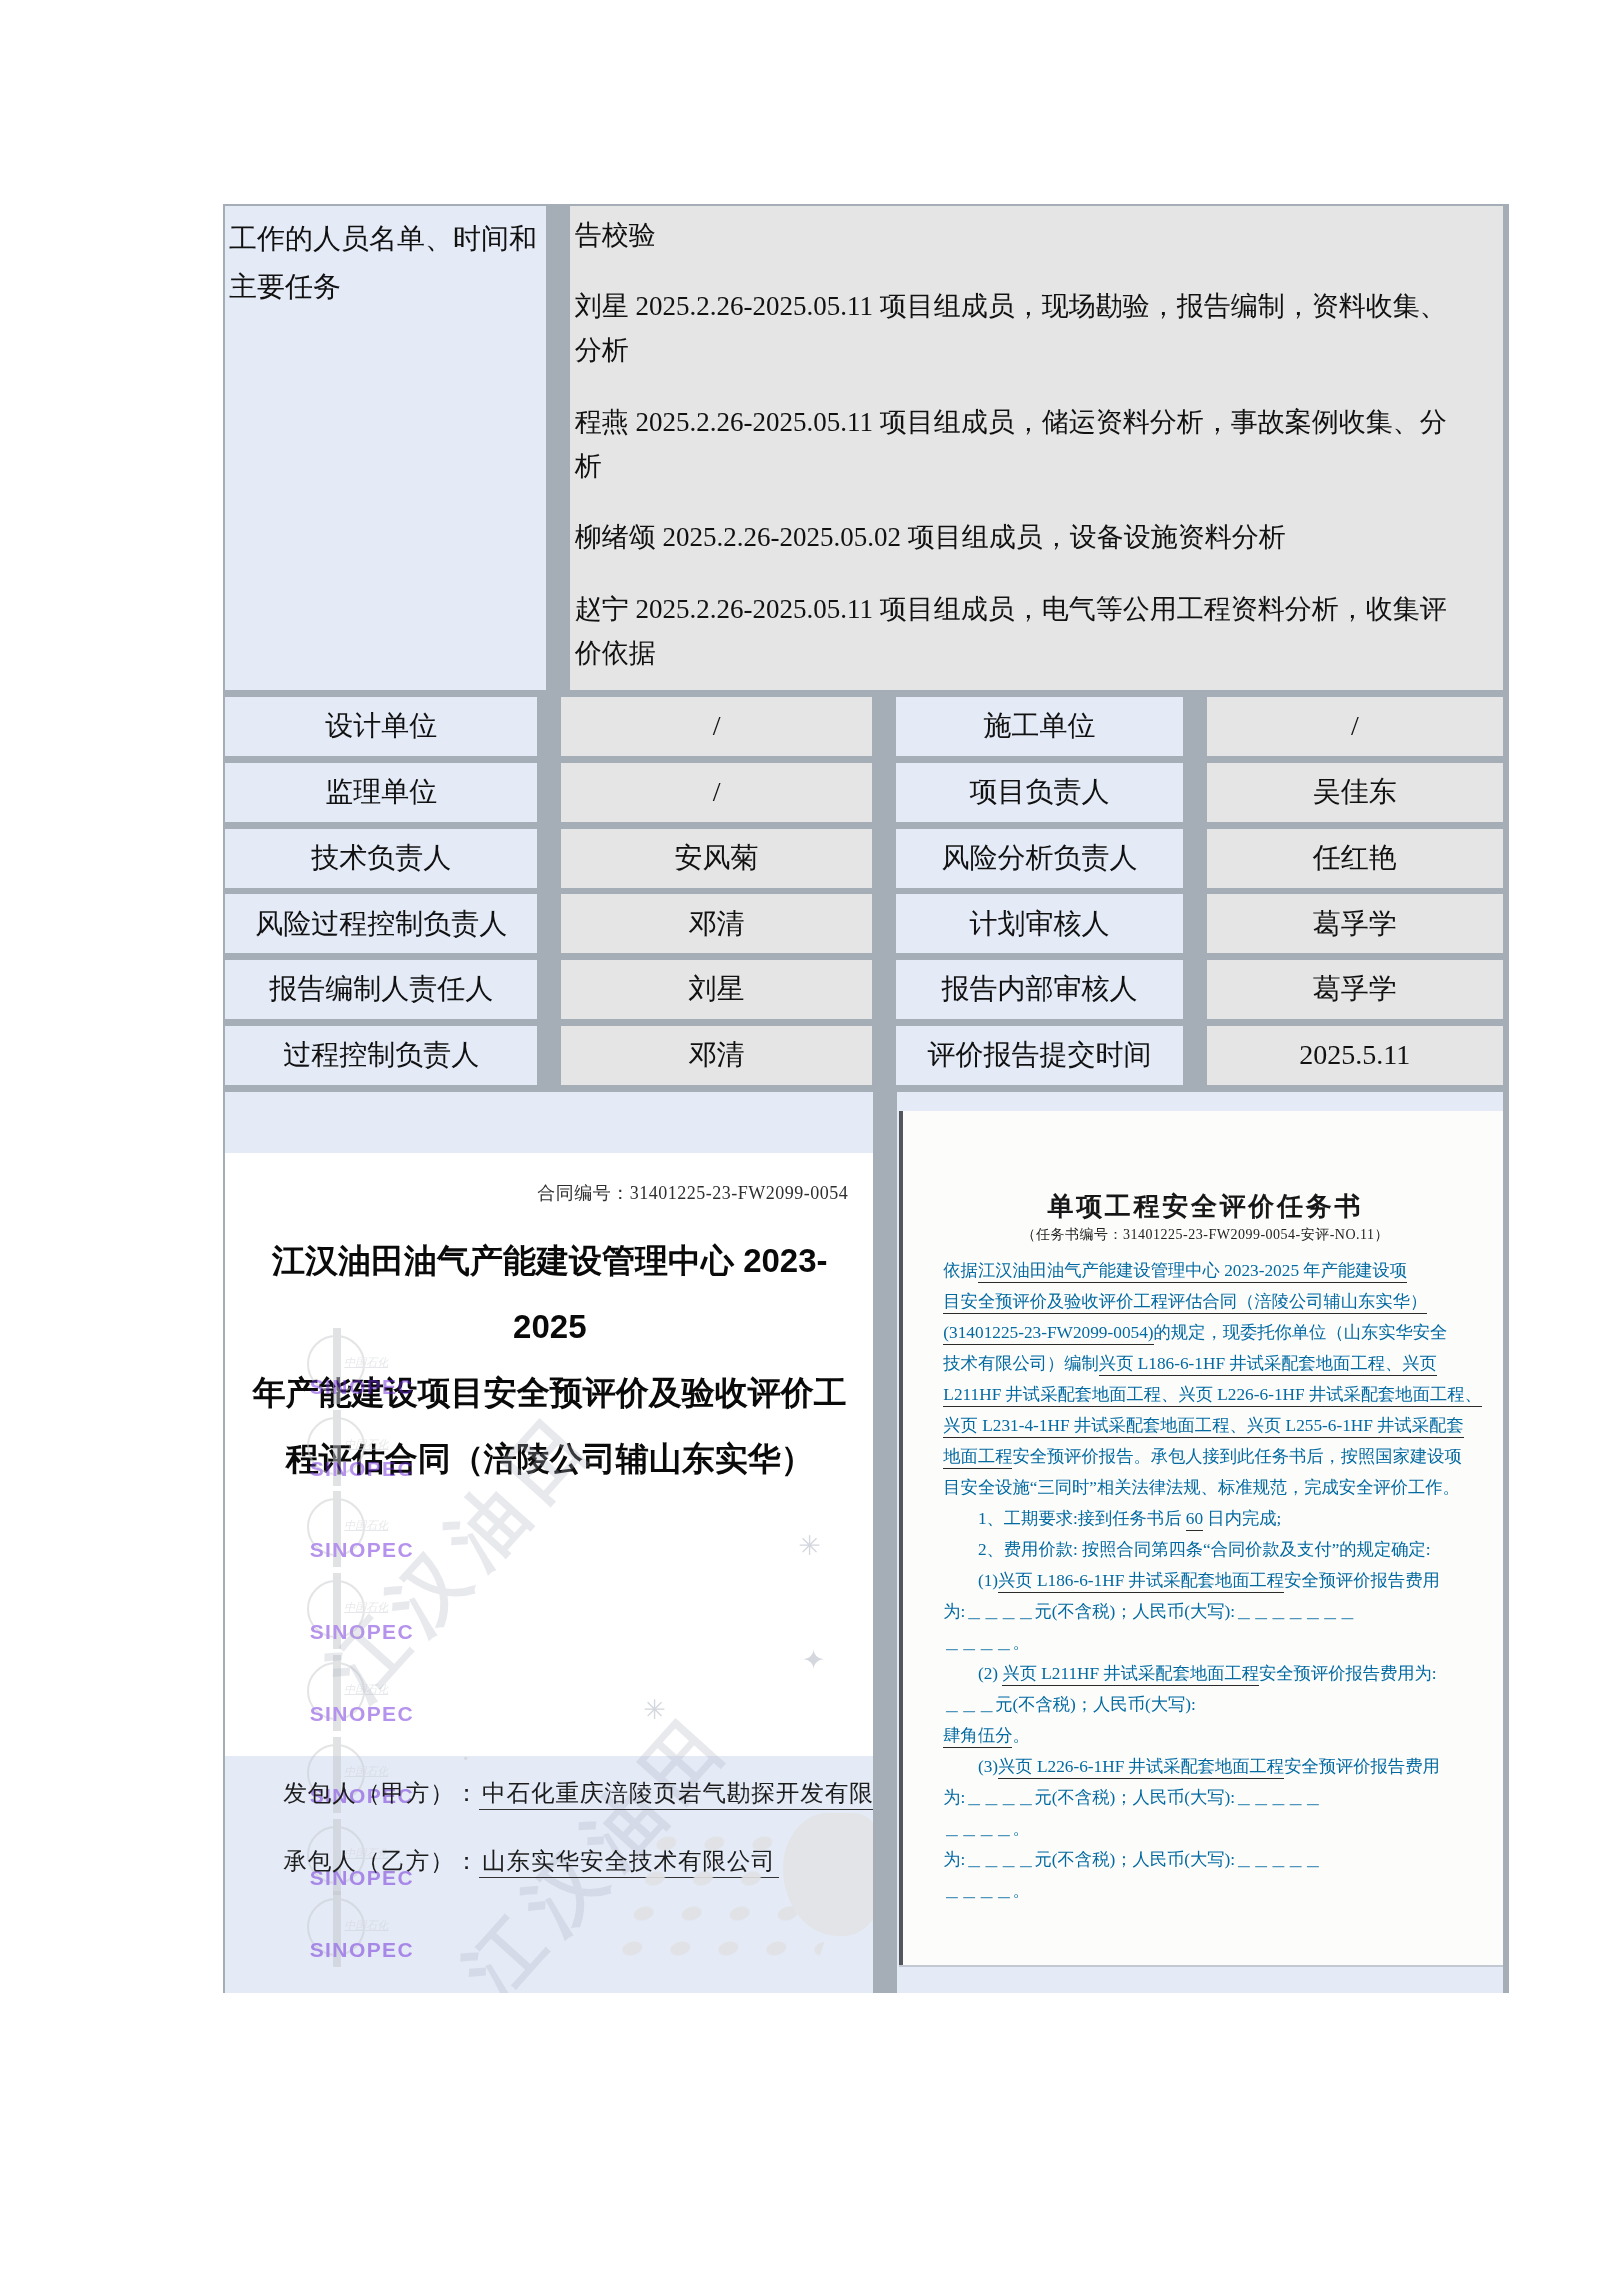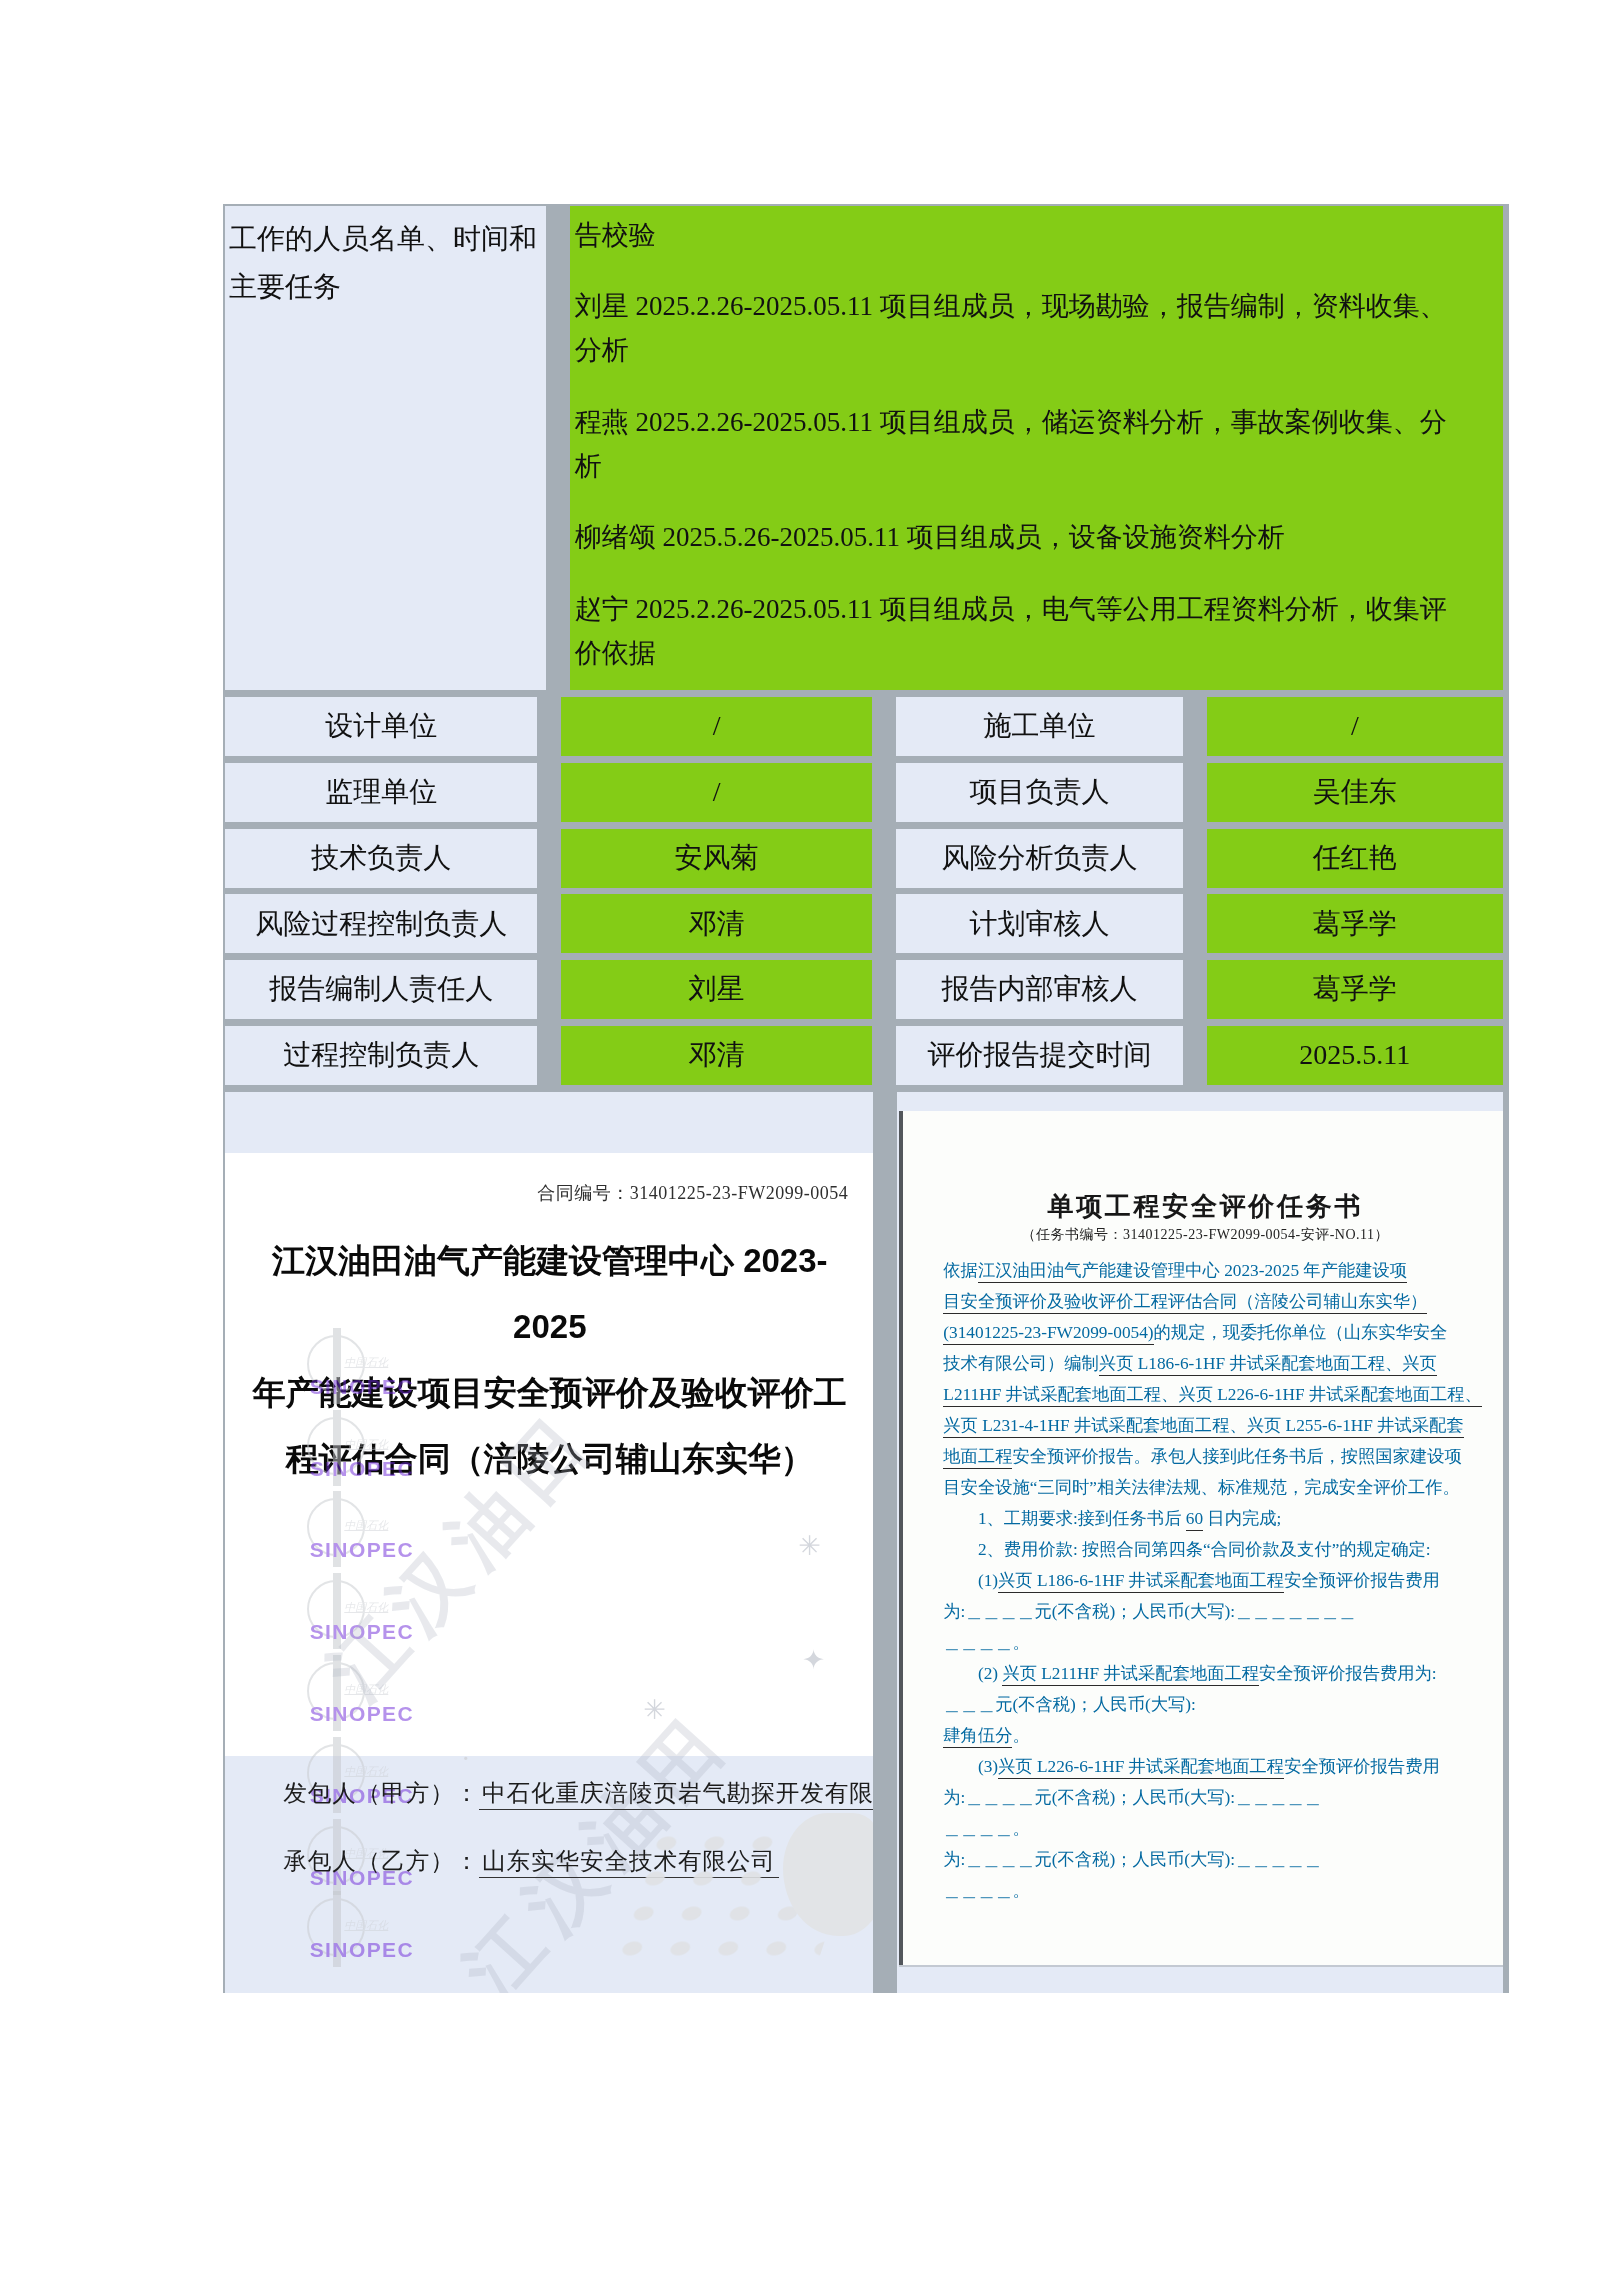--- a/index.html
+++ b/index.html
@@ -13,21 +13,21 @@
   #page{position:relative;width:1620px;height:2291px;background:#ffffff;overflow:hidden;}
 
   
   .tbl{
     position:absolute;left:223px;top:204px;width:1286px;
     background:var(--grid);
     padding:2.3px 6.4px 0 2.3px;
   }
   .t-row{display:flex;gap:24px;margin-top:6.8px;}
   .t-row:first-child{margin-top:0;}
-  .cell{background:#84cc16;}
+  .cell{background:#e5e5e5;}
   .cell.shaded{background:var(--blue-cell);}
   .lbl{
     display:flex;align-items:center;justify-content:center;
     font-size:28px;line-height:1.1;text-align:center;
   }
   
   .row-head{height:484px;}
   .head-left{width:326px;padding:9px 2.7px 0 3.6px;font-size:28px;line-height:1.7;}
   .head-right{width:946px;padding:7.3px 55px 0 4.5px;font-size:27px;line-height:1.62;}
   .head-right .para{margin-top:28px;}
@@ -139,21 +139,21 @@
   <div class="tbl">
 
     <div class="t-row row-head">
       <div class="cell shaded head-left">
         <span>工作的人员名单、时间和主要任务</span>
       </div>
       <div class="cell head-right">
         <p>告校验</p>
         <p class="para">刘星 2025.2.26-2025.05.11 项目组成员，现场勘验，报告编制，资料收集、分析</p>
         <p class="para">程燕 2025.2.26-2025.05.11 项目组成员，储运资料分析，事故案例收集、分析</p>
-        <p class="para">柳绪颂 2025.5.26-2025.05.11 项目组成员，设备设施资料分析</p>
+        <p class="para">柳绪颂 2025.2.26-2025.05.02 项目组成员，设备设施资料分析</p>
         <p class="para">赵宁 2025.2.26-2025.05.11 项目组成员，电气等公用工程资料分析，收集评价依据</p>
       </div>
     </div>
 
     <div class="t-row row-info">
       <div class="cell shaded lbl c1">设计单位</div>
       <div class="cell lbl c2">/</div>
       <div class="cell shaded lbl c3">施工单位</div>
       <div class="cell lbl c4">/</div>
     </div>

